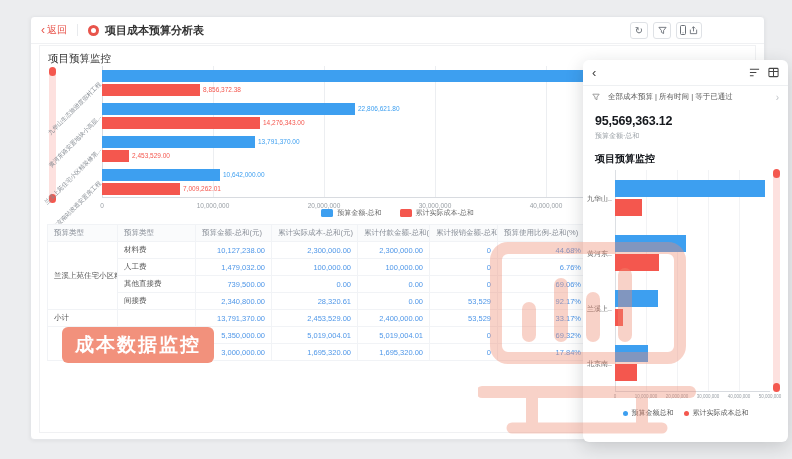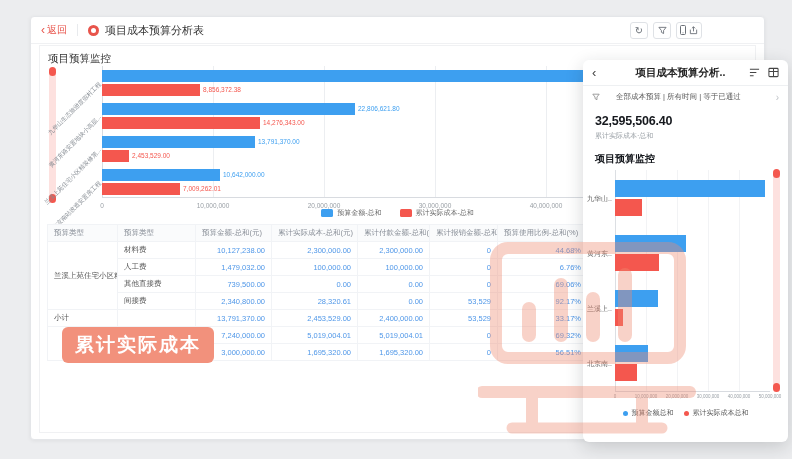--- a/index.html
+++ b/index.html
@@ -9,21 +9,21 @@
   
   .main-window { position:absolute; left:30px; top:16px; width:735px; height:424px;
     background:#fff; border:1px solid #e4e6e9; border-radius:4px; box-shadow:0 1px 4px rgba(0,0,0,.06); z-index:10; }
   .toolbar { position:absolute; left:0; top:0; right:0; height:27px; border-bottom:1px solid #f0f1f3;
     display:flex; align-items:center; padding:0 10px; }
   .back-link { color:#e8544b; font-size:10px; cursor:pointer; display:flex; align-items:center; gap:2px; }
   .back-link .chev { font-size:12px; line-height:10px; }
   .tb-divider { width:1px; height:12px; background:#e8eaed; margin:0 10px; }
   .app-logo { width:11px; height:11px; border-radius:50%; background:#e8544b; position:relative; margin-right:6px; }
   .app-logo::after { content:""; position:absolute; left:3px; top:3px; width:5px; height:5px; border-radius:50%; background:#fff; }
-  .win-title { font-size:11px; font-weight:normal; color:#333; }
+  .win-title { font-size:11px; font-weight:bold; color:#333; }
   .tb-right { margin-left:auto; margin-right:52px; display:flex; gap:5px; }
   .tb-btn { height:17px; min-width:18px; border:1px solid #dfe2e6; border-radius:3px; background:#fff;
     display:flex; align-items:center; justify-content:center; gap:3px; padding:0 3px; color:#6b7178; font-size:10px; cursor:pointer; }
   .content { position:absolute; left:8px; right:8px; top:28px; bottom:6px; border:1px solid #f0f1f3; background:#fff; }
   .section-title { position:absolute; left:8px; top:6px; font-size:10.5px; color:#333; }
   .gear { position:absolute; right:12px; top:12px; font-size:11px; color:#9aa0a6; cursor:pointer; }
 
   
   .chart-area { position:absolute; left:2px; right:2px; top:20px; height:160px; }
   .main-cats { position:absolute; left:0; top:0; width:60px; height:132px; }
@@ -59,21 +59,21 @@
 
   
   .panel { position:absolute; left:583px; top:60px; width:205px; height:382px; background:#fff;
     border-radius:6px; box-shadow:0 5px 18px rgba(30,34,40,.18); z-index:40; }
   .p-header { position:absolute; left:0; right:0; top:0; height:26px; border-bottom:1px solid #eef0f2;
     display:flex; align-items:center; padding:0 9px; }
   .p-back { font-size:13px; color:#444; line-height:12px; cursor:pointer; }
   .p-title { position:absolute; left:40px; right:50px; text-align:center; font-size:10.5px; font-weight:bold; color:#222; }
   .p-icons { margin-left:auto; display:flex; gap:8px; }
   .p-icons .ic { cursor:pointer; display:flex; }
-  .p-filter { position:absolute; left:0; right:0; top:26px; height:22px; display:flex; align-items:center; padding:0 9px; gap:16px; cursor:pointer; }
+  .p-filter { position:absolute; left:0; right:0; top:26px; height:22px; display:flex; align-items:center; padding:0 9px; gap:8px; cursor:pointer; }
   .p-filter-text { font-size:7.5px; color:#555; }
   .p-filter-chev { margin-left:auto; color:#c0c4c8; font-size:10px; }
   .p-stats { position:absolute; left:12px; top:54px; right:8px; display:flex; }
   .stat { width:50%; }
   .stat-value { font-size:12.5px; font-weight:bold; color:#15181d; letter-spacing:-.2px; }
   .stat-label { font-size:7px; color:#9aa0a6; margin-top:3px; }
   .p-section { position:absolute; left:12px; top:92px; font-size:10px; font-weight:bold; color:#15181d; }
   .p-cats { position:absolute; left:4px; top:110px; width:27px; height:222px; }
   .pcat { position:absolute; left:0; width:27px; font-size:7px; color:#666; white-space:nowrap; overflow:hidden; }
   .p-plot { position:absolute; left:32px; top:110px; width:155px; height:222px; border-bottom:1px solid #d8dbe0; overflow:hidden; }
@@ -249,46 +249,45 @@
                 <td class="num">13,791,370.00</td>
                 <td class="num">2,453,529.00</td>
                 <td class="num">2,400,000.00</td>
                 <td class="num">53,529</td>
                 <td class="num">33.17%</td>
                 <td class="filler"></td>
               </tr>
               <tr>
                 <td class="proj" rowspan="2"></td>
                 <td class="type">材料费</td>
-                <td class="num">7,240,000.00</td>
+                <td class="num">5,350,000.00</td>
                 <td class="num">5,019,004.01</td>
                 <td class="num">5,019,004.01</td>
                 <td class="num">0</td>
                 <td class="num">69.32%</td>
                 <td class="filler"></td>
               </tr>
               <tr>
                 <td class="type"></td>
                 <td class="num">3,000,000.00</td>
                 <td class="num">1,695,320.00</td>
                 <td class="num">1,695,320.00</td>
                 <td class="num">0</td>
-                <td class="num">56.51%</td>
+                <td class="num">17.84%</td>
                 <td class="filler"></td>
               </tr>
             </tbody>
         </table>
       </div>
     </div>
   </div>
 
   <div class="panel">
     <div class="p-header">
       <span class="p-back">‹</span>
-      <span class="p-title">项目成本预算分析..</span>
       <span class="p-icons">
         <span class="ic">
           <svg width="11" height="11" viewBox="0 0 12 12">
               <path d="M1 2.5h10M1 6h7M1 9.5h4" stroke="#444" stroke-width="1.2" fill="none"></path>
             </svg>
         </span>
         <span class="ic">
           <svg width="11" height="11" viewBox="0 0 12 12">
               <rect x="1" y="1.5" width="10" height="9" rx="1" fill="none" stroke="#444" stroke-width="1.1"></rect>
               <path d="M1 5h10M6 1.5v9" stroke="#444" stroke-width="1.1"></path>
@@ -300,22 +299,22 @@
     <div class="p-filter">
       <svg width="8" height="8" viewBox="0 0 10 10">
           <path d="M1 1.5h8L6.2 5v3.4L3.8 7V5z" fill="none" stroke="#888" stroke-width="1"></path>
         </svg>
       <span class="p-filter-text">全部成本预算 | 所有时间 | 等于已通过</span>
       <span class="p-filter-chev">›</span>
     </div>
 
     <div class="p-stats">
       <div class="stat">
-        <div class="stat-value">32,595,506.40</div>
-        <div class="stat-label">累计实际成本·总和</div>
+        <div class="stat-value">95,569,363.12</div>
+        <div class="stat-label">预算金额·总和</div>
       </div>
     </div>
 
     <div class="p-section">项目预算监控</div>
 
     <div class="p-cats" id="panel-cats">
         <div class="pcat" style="top: 24px;">九华山..</div>
         <div class="pcat" style="top: 79px;">黄河东..</div>
         <div class="pcat" style="top: 134px;">兰溪上..</div>
         <div class="pcat" style="top: 189px;">北京南..</div>
@@ -366,15 +365,15 @@
       <line x1="34" y1="186" x2="184" y2="186" stroke-width="11"></line>
     </g>
     <g fill="#EF8A70">
       <rect x="44" y="60" width="14" height="40" rx="7"></rect>
       <rect x="76" y="36" width="14" height="64" rx="7"></rect>
       <rect x="108" y="50" width="14" height="50" rx="7"></rect>
       <rect x="140" y="26" width="14" height="74" rx="7"></rect>
     </g>
   </svg>
 
-  <div class="annotation">累计实际成本</div>
+  <div class="annotation">成本数据监控</div>
 
 </div>
 
 </body></html>

